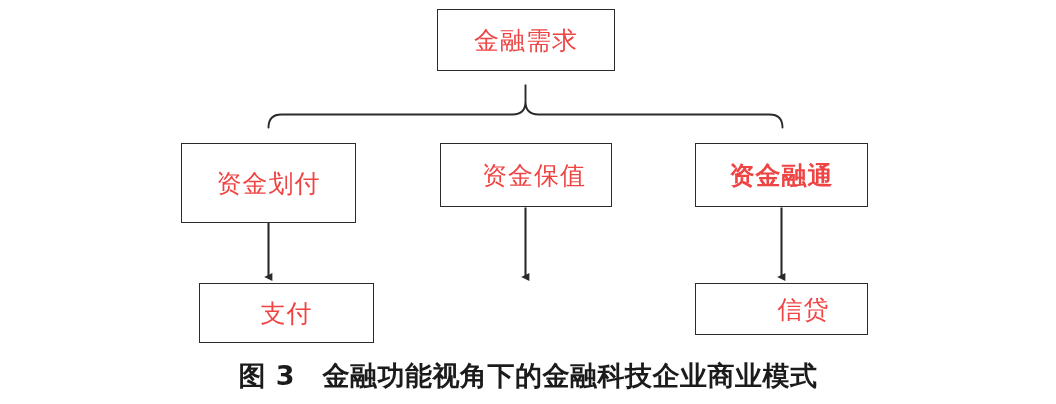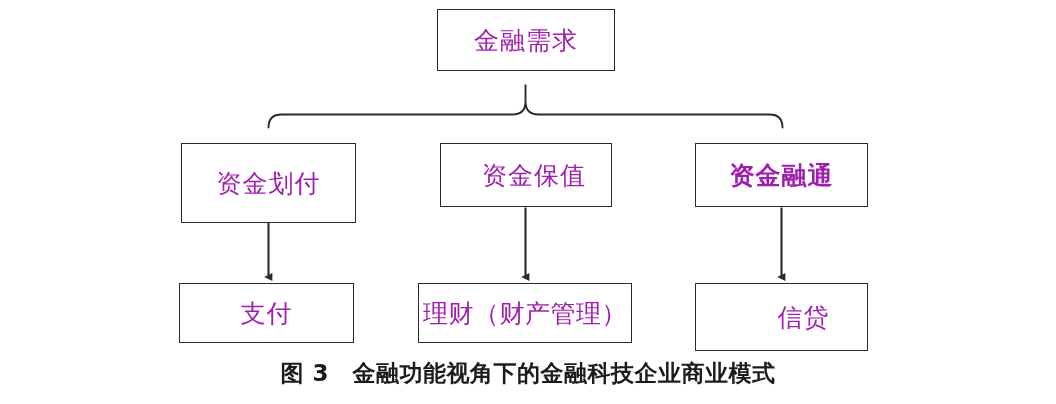--- a/index.html
+++ b/index.html
@@ -33,37 +33,37 @@
     border: 1.6px solid #2b2b2b;
     background: #ffffff;
     display: flex;
     align-items: center;
     justify-content: center;
   }
   .node-label {
     font-family: "Liberation Serif", "DejaVu Serif", serif;
     font-size: 25px;
     line-height: 1;
-    color: #a21caf;
+    color: #ef4444;
     letter-spacing: 1px;
     white-space: nowrap;
     user-select: none;
   }
   .node-label.narrow {
     letter-spacing: 0.5px;
   }
   #caption {
     position: absolute;
     left: 0;
     top: 358px;
     width: 1056px;
     text-align: center;
     font-family: "DejaVu Sans", "Liberation Sans", sans-serif;
     font-weight: bold;
-    font-size: 23px;
+    font-size: 27px;
     color: #1b1b1b;
     letter-spacing: 0.5px;
     white-space: pre;
     user-select: none;
   }
 </style>
 </head>
 <body>
 
 <div id="figure-root">
@@ -107,27 +107,24 @@
   </div>
 
   <div class="node-box" style="left:440px; top:143px; width:172px; height:64px;padding-left:16px;">
     <span class="node-label">资金保值</span>
   </div>
 
   <div class="node-box" style="left:695px; top:143px; width:173px; height:64px;font-weight:bold;">
     <span class="node-label">资金融通</span>
   </div>
 
-  <div class="node-box" style="left:179px; top:283px; width:175px; height:60px;">
+  <div class="node-box" style="left:199px; top:283px; width:175px; height:60px;">
     <span class="node-label">支付</span>
   </div>
 
-  <div class="node-box" style="left:418px; top:283px; width:214px; height:60px;">
-    <span class="node-label narrow">理财（财产管理）</span>
-  </div>
 
-  <div class="node-box" style="left:695px; top:283px; width:173px; height:68px;padding-left:44px;">
+  <div class="node-box" style="left:695px; top:283px; width:173px; height:52px;padding-left:44px;">
     <span class="node-label">信贷</span>
   </div>
 
   <div id="caption">图 3　金融功能视角下的金融科技企业商业模式</div>
 
 </div>
 
 </body></html>

